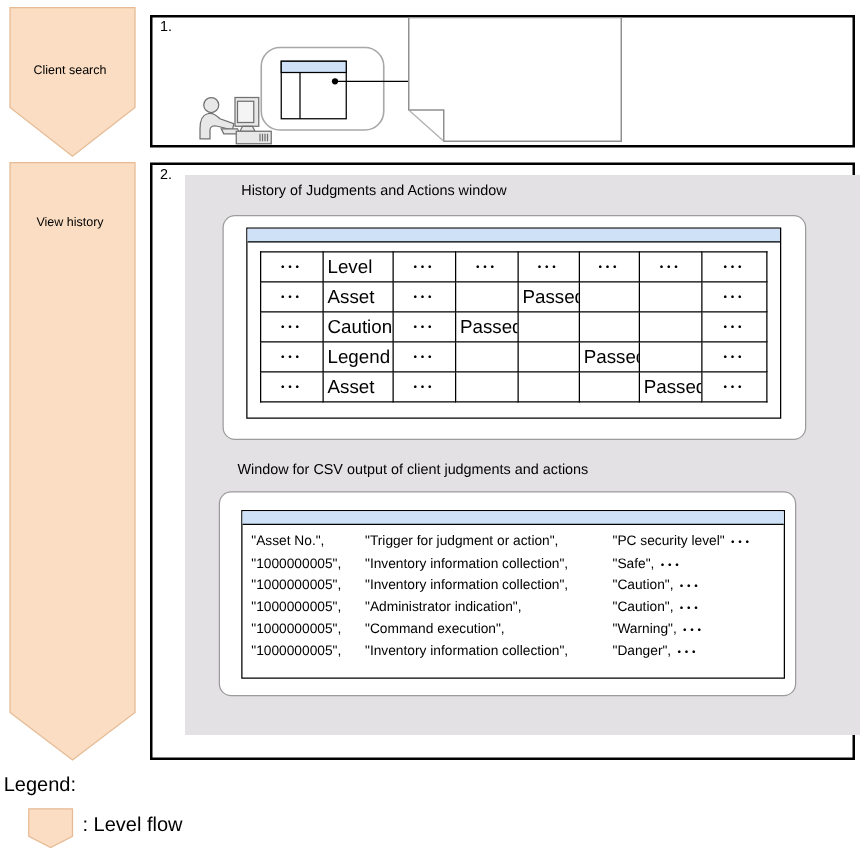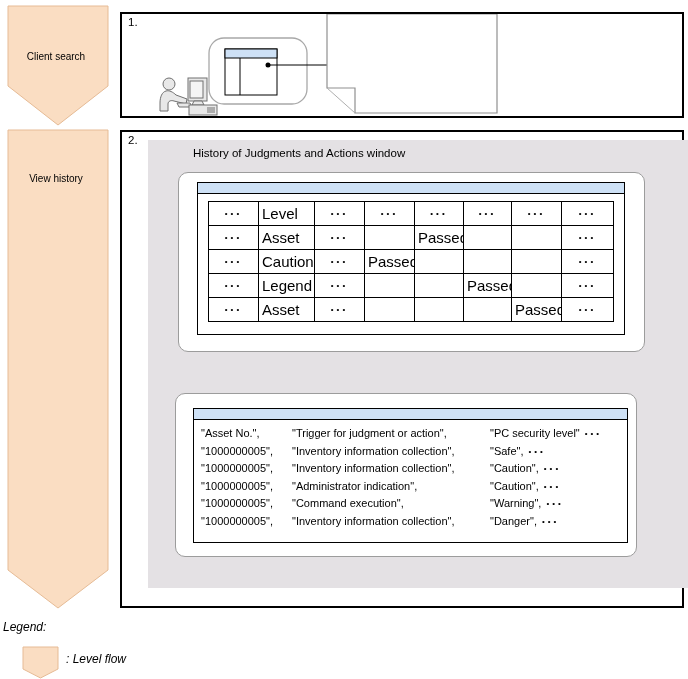--- a/index.html
+++ b/index.html
@@ -45,21 +45,21 @@
 
   
   .csv-list { position:absolute; left:7px; top:16px; font-size:11px;
               line-height:17.5px; }
   .csv-line { display:flex; white-space:nowrap; }
   .csv-c1 { width:91px; }
   .csv-c2 { width:198px; }
   .dots-inline { font-size:8px; letter-spacing:3px; margin-left:5px;
                  align-self:center; }
 
-  .legend-label { position:absolute; font-size:12px; white-space:nowrap;font-style:italic; }
+  .legend-label { position:absolute; font-size:16px; white-space:nowrap; }
 </style>
 </head>
 <body>
 
 <div class="diagram">
 
   <svg class="abs" style="left:0;top:0" width="120" height="615">
     <polygon points="8,6 108,6 108,86 58,125 8,86" stroke="#E6BB95" stroke-width="1" fill="#FADDC2"></polygon>
     <polygon points="8,130 108,130 108,570 58,608 8,570" stroke="#E6BB95" stroke-width="1" fill="#FADDC2"></polygon>
   </svg>
@@ -174,20 +174,21 @@
                   <td></td>
                   <td></td>
                   <td>Passed</td>
                   <td class="dots">•••</td>
                 </tr>
               </tbody>
           </table>
         </div>
       </div>
 
+      <div class="panel-title" style="left:42px;top:230px">Window for CSV output of client judgments and actions</div>
 
       <div class="round-box" style="left:27px;top:253px;width:462px;height:164px">
         <div class="app-window" style="left:17px;top:14px;width:435px;height:135px">
           <div class="titlebar" style="background: rgb(206, 225, 246);"></div>
           <div class="csv-list">
               <div class="csv-line">
                 <span class="csv-c1">"Asset No.",</span>
                 <span class="csv-c2">"Trigger for judgment or action",</span>
                 <span class="csv-c3">"PC security level"</span>
                 <span class="dots-inline">•••</span>

